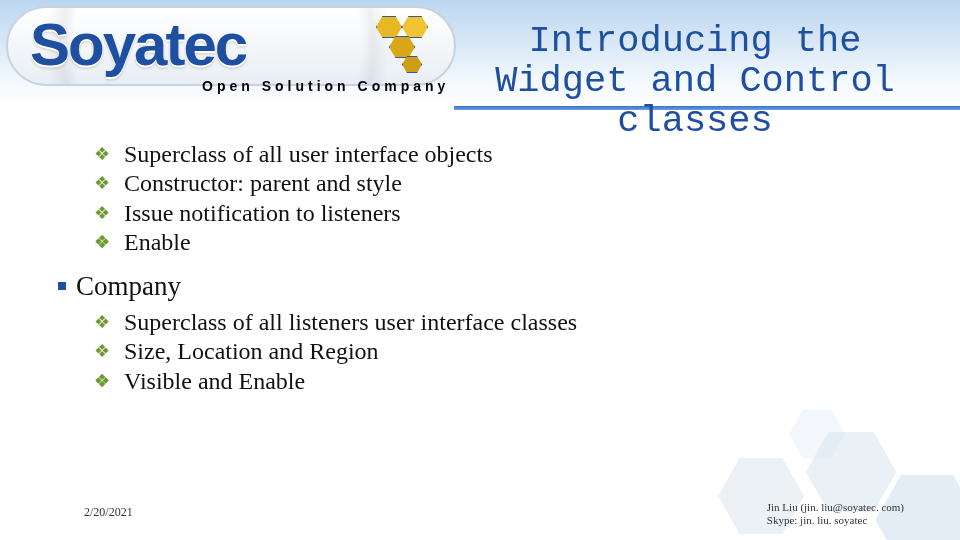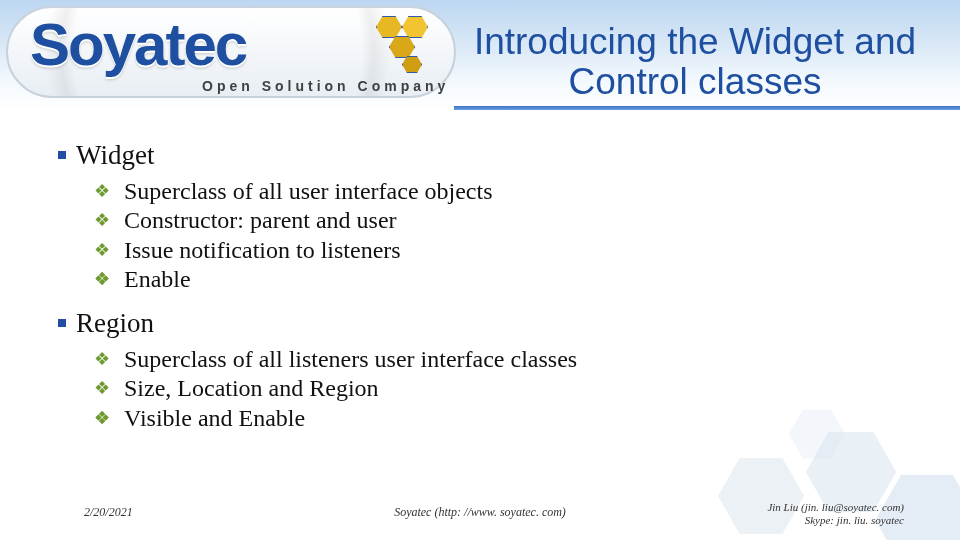--- a/index.html
+++ b/index.html
@@ -13,21 +13,21 @@
     position: absolute;
     top: 0; left: 0; right: 0;
     height: 110px;
     background: linear-gradient(180deg, #bcd6f1 0%, #d9e8f6 40%, #f4f9fe 75%, #ffffff 100%);
     z-index: 0;
   }
   
   .logo {
     position: absolute;
     top: 6px; left: 6px;
-    width: 450px; height: 92px;
+    width: 450px; height: 80px;
     z-index: 2;
   }
   .logo-bg {
     position: absolute;
     inset: 0;
     background:
       radial-gradient(circle at 47% 50%, rgba(0,0,0,0) 60%, rgba(0,0,0,0.06) 65%, rgba(0,0,0,0) 72%),
       linear-gradient(180deg, #ffffff 0%, #e8eef4 100%);
     border-radius: 52px;
     border: 2px solid #c8d2dc;
@@ -58,37 +58,37 @@
   .hex.h1 { left: 2px;  top: 0;  background:#e8b824;}
   .hex.h2 { left: 28px; top: 0;  background:#f3c431;}
   .hex.h3 { left: 15px; top: 20px; background:#d9a718;}
   .hex.h4 { left: 28px; top: 40px; background:#cf9e12; width:20px;height:17px;}
   .logo-tag {
     position: absolute;
     left: 196px; top: 72px;
     font-family: Arial, sans-serif;
     font-size: 14px;
     letter-spacing: 4px;
-    color: #404040;
+    color: #000000;
     font-weight: 600;
   }
   .accent-line {
     position: absolute;
     left: 454px; right: 0; top: 106px;
     height: 4px;
     background: linear-gradient(180deg,#3c74c6,#6a9fe2);
     z-index: 1;
   }
   
   .title {
     position: absolute;
     right: 30px; top: 22px;
     width: 470px;
     text-align: center;
-    font-family: Liberation Sans, sans-serif;
+    font-family: Liberation Mono, monospace;
     font-size: 37px;
     line-height: 1.08;
     color: #1e4fa0;
     z-index: 3;
   }
   
   .body {
     position: absolute;
     left: 76px; top: 140px; right: 30px;
     z-index: 3;
@@ -129,25 +129,24 @@
   .footer {
     position: absolute;
     left: 0; right: 0; bottom: 10px;
     height: 36px;
     display: flex;
     align-items: center;
     font-family: 'Times New Roman', Times, serif;
     font-size: 12px;
     color: #333;
     z-index: 3;
-    font-style: italic;
   }
   .footer .date  { position: absolute; left: 84px; bottom: 10px; }
   .footer .center { position: absolute; left: 50%; transform: translateX(-50%); bottom: 10px; }
-  .footer .right  { position: absolute; right: 56px; bottom: 2px; text-align: right; font-size: 11px; line-height: 1.25; }
+  .footer .right  { position: absolute; right: 56px; bottom: 2px; text-align: left; font-size: 11px; line-height: 1.25; }
   
   .wm {
     position: absolute;
     width: 86px; height: 76px;
     clip-path: polygon(25% 0, 75% 0, 100% 50%, 75% 100%, 25% 100%, 0 50%);
     background: #e0e8f0;
     opacity: 0.6;
     z-index: 1;
   }
   .wm.w1 { right: 156px; bottom: 6px; transform: scale(1); }
@@ -170,44 +169,42 @@
     <div class="hex h4"></div>
   </div>
   <div class="logo-tag">Open Solution Company</div>
 </div>
 <div class="accent-line"></div>
 
 <div class="title">Introducing the Widget and Control classes</div>
 
 <div class="body">
 
-  <div class="section-heading">Widget</div>
   <div class="bullets">
     <div class="bullet-row"><span class="diamond">❖</span><span>Superclass of all user interface objects</span></div>
-    <div class="bullet-row"><span class="diamond">❖</span><span>Constructor: parent and user</span></div>
+    <div class="bullet-row"><span class="diamond">❖</span><span>Constructor: parent and style</span></div>
     <div class="bullet-row"><span class="diamond">❖</span><span>Issue notification to listeners</span></div>
     <div class="bullet-row"><span class="diamond">❖</span></div>
     <div class="bullet-row"><span class="diamond">❖</span><span>Enable</span></div>
   </div>
 
-  <div class="section-heading">Region</div>
+  <div class="section-heading">Company</div>
   <div class="bullets">
     <div class="bullet-row"><span class="diamond">❖</span><span>Superclass of all listeners user interface classes</span></div>
     <div class="bullet-row"><span class="diamond">❖</span><span>Size, Location and Region</span></div>
     <div class="bullet-row"><span class="diamond">❖</span></div>
     <div class="bullet-row"><span class="diamond">❖</span><span>Visible and Enable</span></div>
   </div>
 
 </div>
 
 <div class="wm w4"></div>
 <div class="wm w1"></div>
 <div class="wm w2"></div>
 <div class="wm w3"></div>
 
 <div class="footer">
   <div class="date">2/20/2021</div>
-  <div class="center">Soyatec (http: //www. soyatec. com)</div>
   <div class="right">
     <div>Jin Liu (jin. liu@soyatec. com)</div>
     <div>Skype: jin. liu. soyatec</div>
   </div>
 </div>
 
 </body></html>

